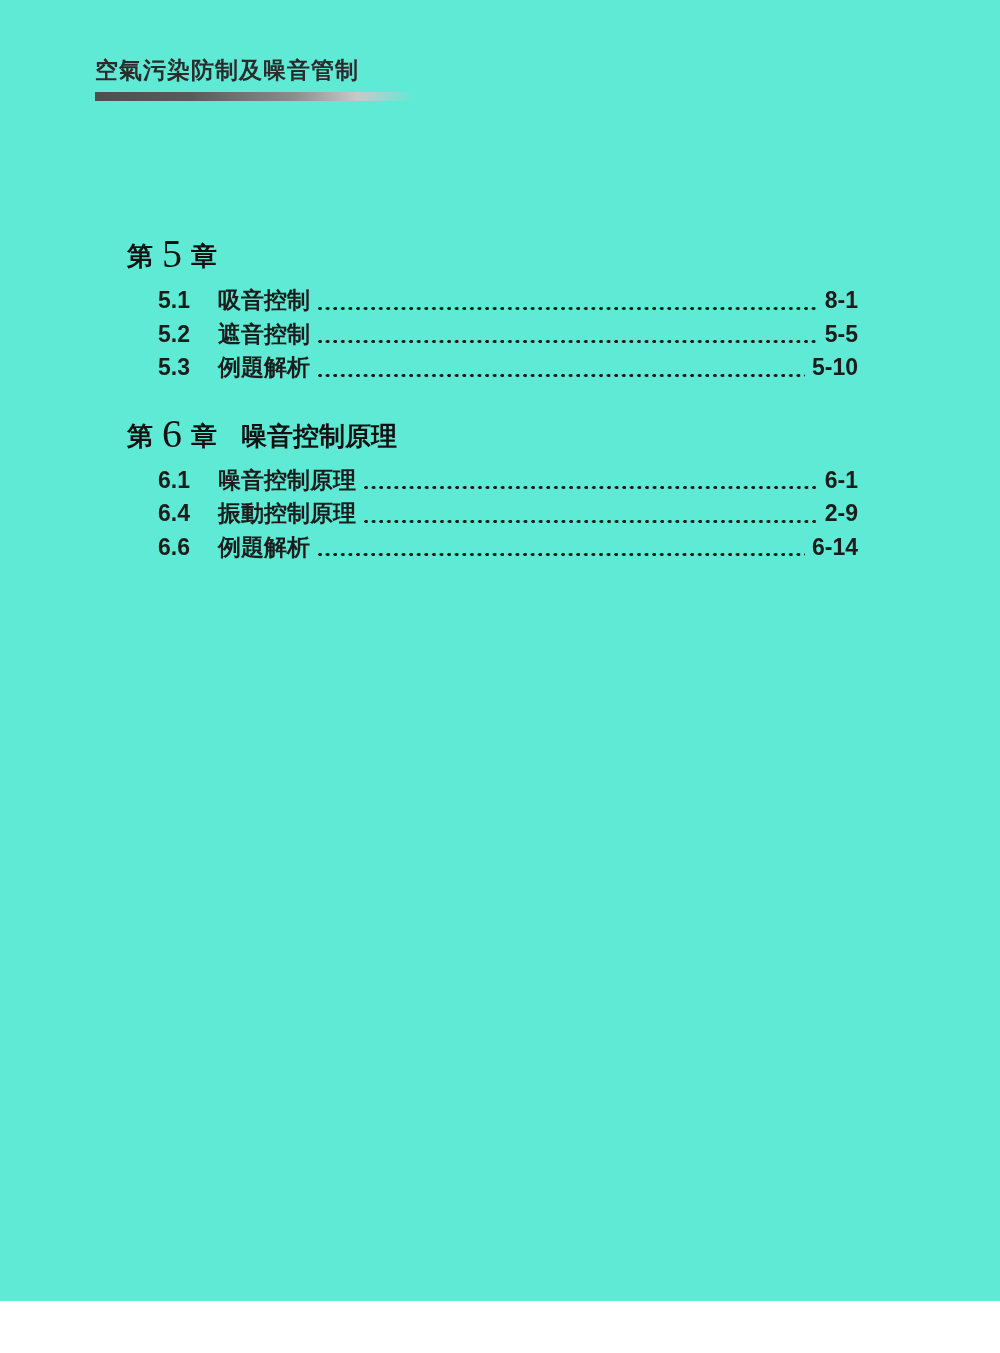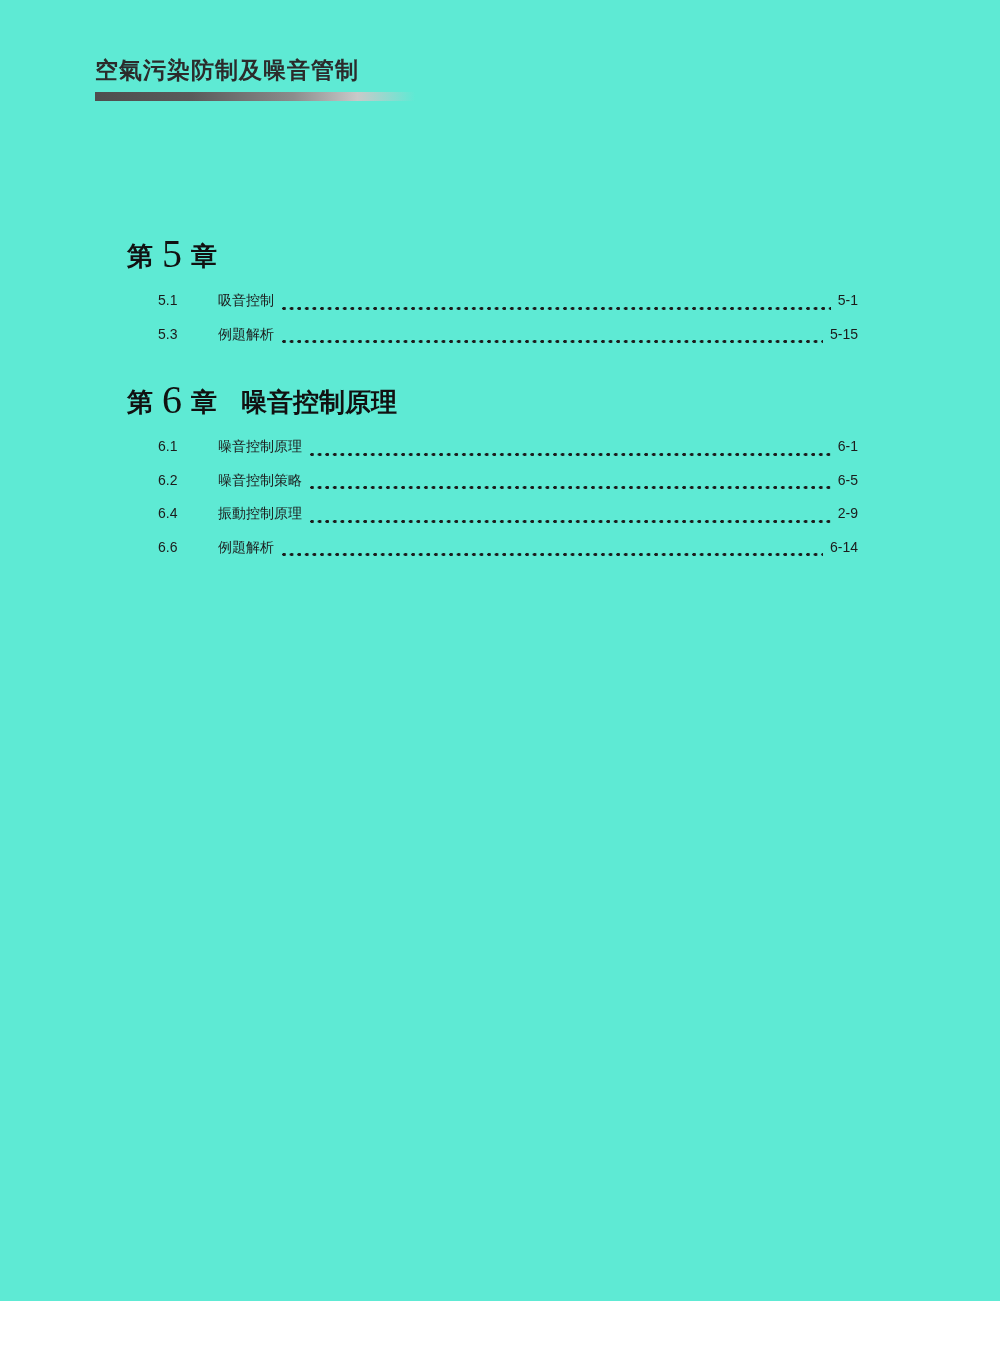--- a/index.html
+++ b/index.html
@@ -69,23 +69,24 @@
   }
   .chapter-title { margin-left: 24px; }
   .toc-list {
     list-style: none;
     margin: 0;
     padding: 0 0 0 31px;
   }
   .toc-row {
     display: flex;
     align-items: flex-start;
-    font-size: 14px;
+    font-size: 23px;
     line-height: 33.5px;
     white-space: nowrap;
+    font-weight: bold;
   }
   .toc-row .sec-num {
     width: 60px;
     flex: 0 0 60px;
     color: #1c1c1c;
   }
   .toc-row .sec-title { color: #1c1c1c; }
   .toc-row .dots {
     flex: 1 1 auto;
     align-self: flex-end;
@@ -117,50 +118,50 @@
       <h2 class="chapter-heading">
         <span>第</span>
         <span class="chapter-num">5</span>
         <span>章</span>
       </h2>
       <ul class="toc-list">
         <li class="toc-row">
           <span class="sec-num">5.1</span>
           <span class="sec-title">吸音控制</span>
           <span class="dots"></span>
-          <span class="sec-page">5-1</span>
+          <span class="sec-page">8-1</span>
+        </li>
+        <li class="toc-row">
+          <span class="sec-num">5.2</span>
+          <span class="sec-title">遮音控制</span>
+          <span class="dots"></span>
+          <span class="sec-page">5-5</span>
         </li>
         <li class="toc-row">
           <span class="sec-num">5.3</span>
           <span class="sec-title">例題解析</span>
           <span class="dots"></span>
-          <span class="sec-page">5-15</span>
+          <span class="sec-page">5-10</span>
         </li>
       </ul>
     </section>
 
     <section class="chapter-block">
       <h2 class="chapter-heading">
         <span>第</span>
         <span class="chapter-num">6</span>
         <span>章</span>
         <span class="chapter-title">噪音控制原理</span>
       </h2>
       <ul class="toc-list">
         <li class="toc-row">
           <span class="sec-num">6.1</span>
           <span class="sec-title">噪音控制原理</span>
           <span class="dots"></span>
           <span class="sec-page">6-1</span>
-        </li>
-        <li class="toc-row">
-          <span class="sec-num">6.2</span>
-          <span class="sec-title">噪音控制策略</span>
-          <span class="dots"></span>
-          <span class="sec-page">6-5</span>
         </li>
         <li class="toc-row">
           <span class="sec-num">6.4</span>
           <span class="sec-title">振動控制原理</span>
           <span class="dots"></span>
           <span class="sec-page">2-9</span>
         </li>
         <li class="toc-row">
           <span class="sec-num">6.6</span>
           <span class="sec-title">例題解析</span>

